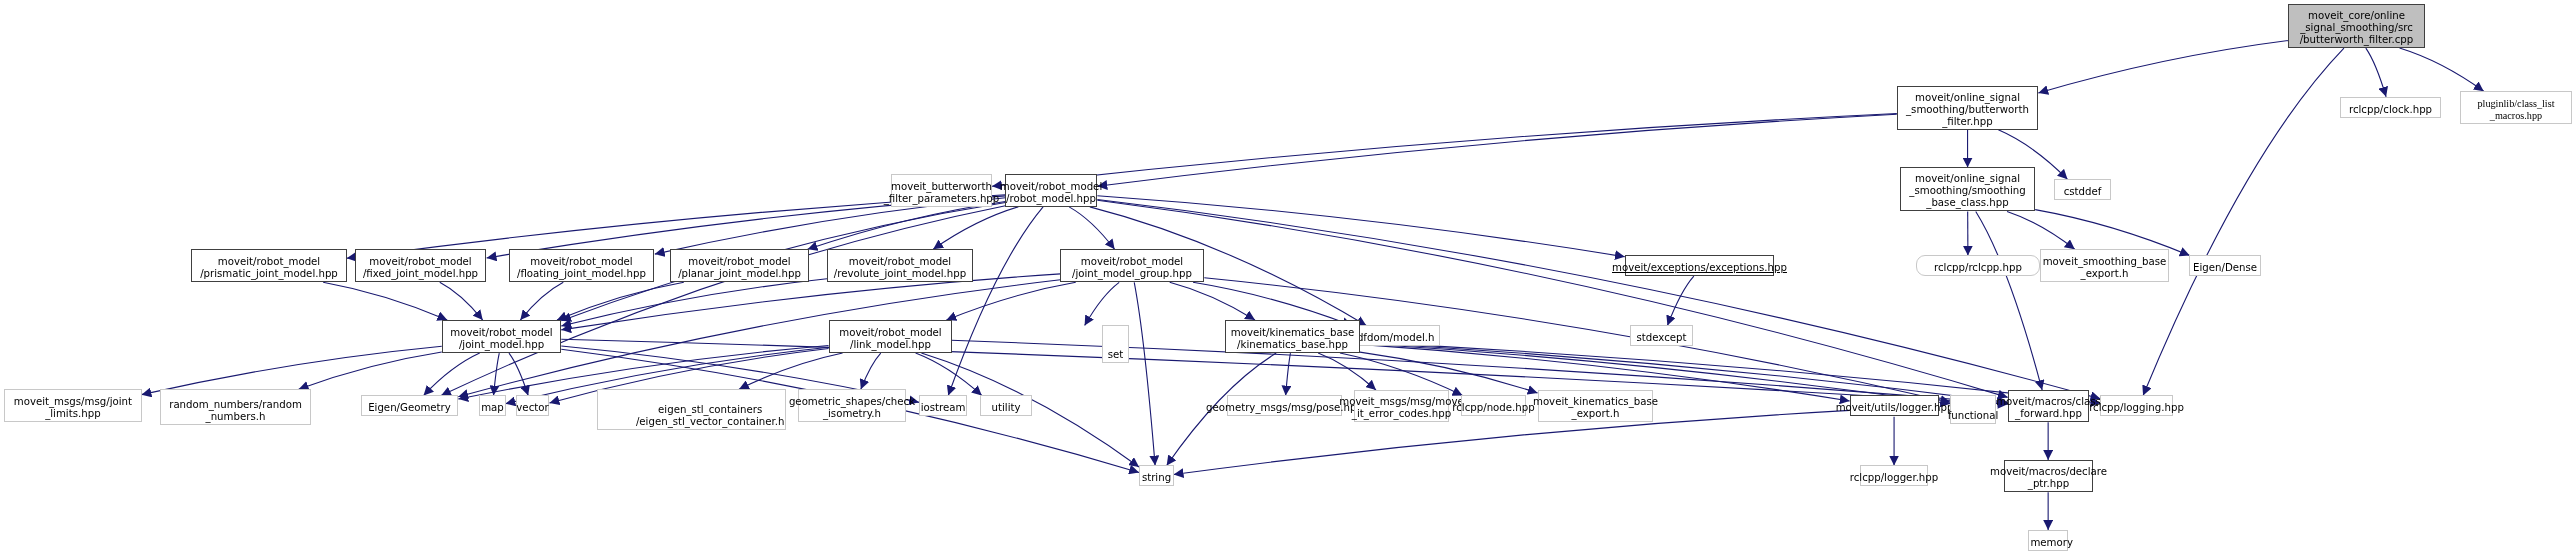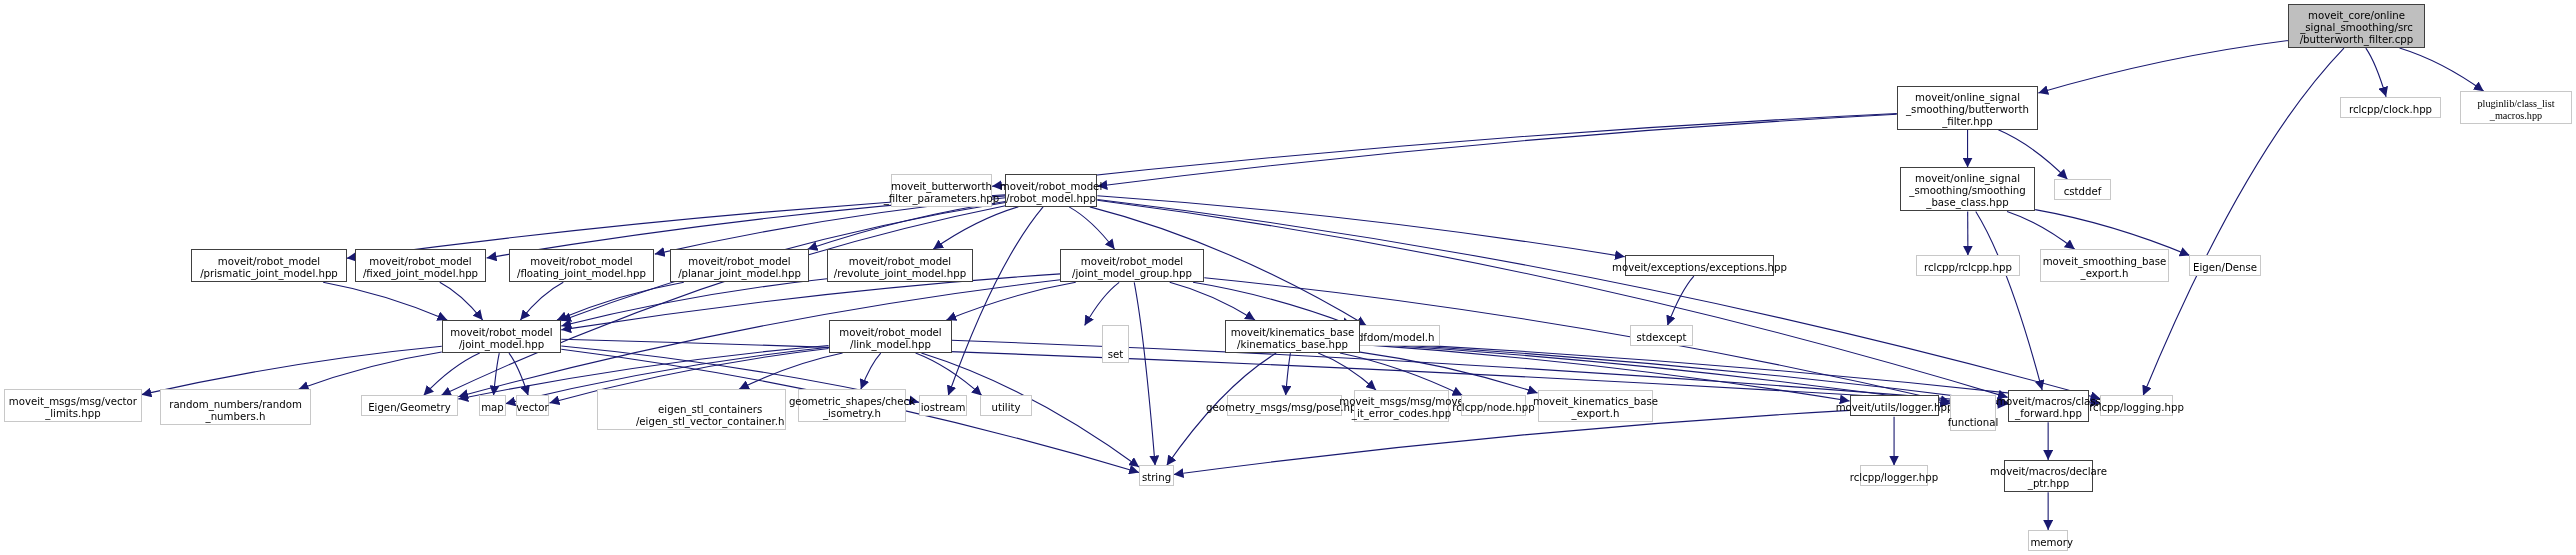--- a/index.html
+++ b/index.html
@@ -118,55 +118,55 @@
   <div class="node doc" style="left:355px;top:249px;width:131px;height:33px;"><span>moveit/robot_model
 /fixed_joint_model.hpp</span></div>
   <div class="node doc" style="left:509px;top:249px;width:145px;height:33px;"><span>moveit/robot_model
 /floating_joint_model.hpp</span></div>
   <div class="node doc" style="left:670px;top:249px;width:139px;height:33px;"><span>moveit/robot_model
 /planar_joint_model.hpp</span></div>
   <div class="node doc" style="left:827px;top:249px;width:146px;height:33px;"><span>moveit/robot_model
 /revolute_joint_model.hpp</span></div>
   <div class="node doc" style="left:1060px;top:249px;width:144px;height:33px;"><span>moveit/robot_model
 /joint_model_group.hpp</span></div>
-  <div class="node doc" style="left:1625px;top:255px;width:149px;height:21px;"><span>moveit/exceptions/exceptions.hpp</span></div>
-  <div class="node ext" style="left:1916px;top:255px;width:104px;height:21px;"><span>rclcpp/rclcpp.hpp</span></div>
+  <div class="node doc" style="left:1625px;top:255px;width:149px;height:21px;text-decoration:underline;"><span>moveit/exceptions/exceptions.hpp</span></div>
+  <div class="node ext" style="left:1916px;top:255px;width:124px;height:21px;border-radius:9px;"><span>rclcpp/rclcpp.hpp</span></div>
   <div class="node ext" style="left:2040px;top:249px;width:129px;height:33px;"><span>moveit_smoothing_base
 _export.h</span></div>
   <div class="node ext" style="left:2189px;top:255px;width:72px;height:21px;"><span>Eigen/Dense</span></div>
   <div class="node doc" style="left:442px;top:320px;width:119px;height:33px;"><span>moveit/robot_model
 /joint_model.hpp</span></div>
   <div class="node ext" style="left:1102px;top:325px;width:27px;height:38px;"><span>set</span></div>
   <div class="node ext" style="left:1342px;top:325px;width:98px;height:21px;"><span>srdfdom/model.h</span></div>
   <div class="node ext" style="left:1630px;top:325px;width:63px;height:21px;"><span>stdexcept</span></div>
   <div class="node doc" style="left:829px;top:320px;width:123px;height:33px;"><span>moveit/robot_model
 /link_model.hpp</span></div>
   <div class="node doc" style="left:1225px;top:320px;width:135px;height:33px;"><span>moveit/kinematics_base
 /kinematics_base.hpp</span></div>
-  <div class="node ext" style="left:3.9px;top:389px;width:138px;height:33px;"><span>moveit_msgs/msg/vector
+  <div class="node ext" style="left:3.9px;top:389px;width:138px;height:33px;"><span>moveit_msgs/msg/joint
 _limits.hpp</span></div>
   <div class="node ext" style="left:160px;top:389px;width:151px;height:36px;"><span>random_numbers/random
 _numbers.h</span></div>
   <div class="node ext" style="left:361px;top:395px;width:97px;height:21px;"><span>Eigen/Geometry</span></div>
   <div class="node ext" style="left:479px;top:395px;width:27px;height:21px;"><span>map</span></div>
   <div class="node ext" style="left:516px;top:395px;width:33px;height:21px;"><span>vector</span></div>
   <div class="node ext" style="left:597px;top:389px;width:189px;height:41px;padding-left:42px;"><span>eigen_stl_containers
 /eigen_stl_vector_container.h</span></div>
   <div class="node ext" style="left:798px;top:389px;width:108px;height:33px;"><span>geometric_shapes/check
 _isometry.h</span></div>
   <div class="node ext" style="left:919px;top:395px;width:48px;height:21px;"><span>iostream</span></div>
   <div class="node ext" style="left:980px;top:395px;width:52px;height:21px;"><span>utility</span></div>
   <div class="node ext" style="left:1227px;top:395px;width:115px;height:21px;"><span>geometry_msgs/msg/pose.hpp</span></div>
   <div class="node ext" style="left:1354px;top:390px;width:95px;height:32px;"><span>moveit_msgs/msg/move
 _it_error_codes.hpp</span></div>
   <div class="node ext" style="left:1461px;top:395px;width:65px;height:21px;"><span>rclcpp/node.hpp</span></div>
   <div class="node ext" style="left:1538px;top:390px;width:115px;height:32px;"><span>moveit_kinematics_base
 _export.h</span></div>
   <div class="node doc" style="left:1850px;top:395px;width:89px;height:21px;"><span>moveit/utils/logger.hpp</span></div>
-  <div class="node ext" style="left:1950px;top:395px;width:46px;height:36px;"><span>functional</span></div>
+  <div class="node ext" style="left:1950px;top:395px;width:46px;height:29px;"><span>functional</span></div>
   <div class="node doc" style="left:2008px;top:390px;width:81px;height:32px;"><span>moveit/macros/class
 _forward.hpp</span></div>
   <div class="node ext" style="left:2100px;top:395px;width:73px;height:21px;"><span>rclcpp/logging.hpp</span></div>
   <div class="node ext" style="left:1139px;top:465px;width:35px;height:21px;"><span>string</span></div>
   <div class="node ext" style="left:1860px;top:465px;width:68px;height:21px;"><span>rclcpp/logger.hpp</span></div>
   <div class="node doc" style="left:2004px;top:460px;width:89px;height:32px;"><span>moveit/macros/declare
 _ptr.hpp</span></div>
   <div class="node ext" style="left:2028px;top:530px;width:40px;height:21px;padding-left:12px;"><span>memory</span></div>
 </div>
 

